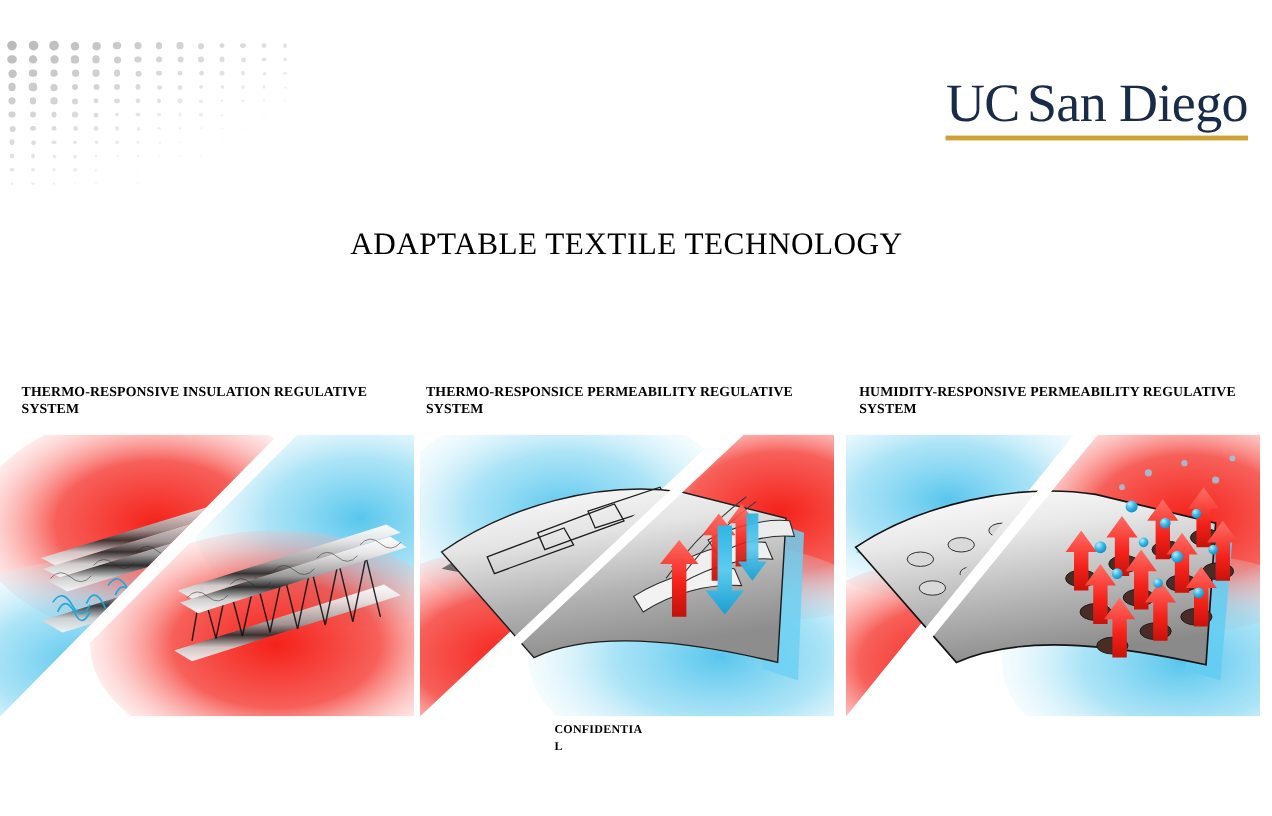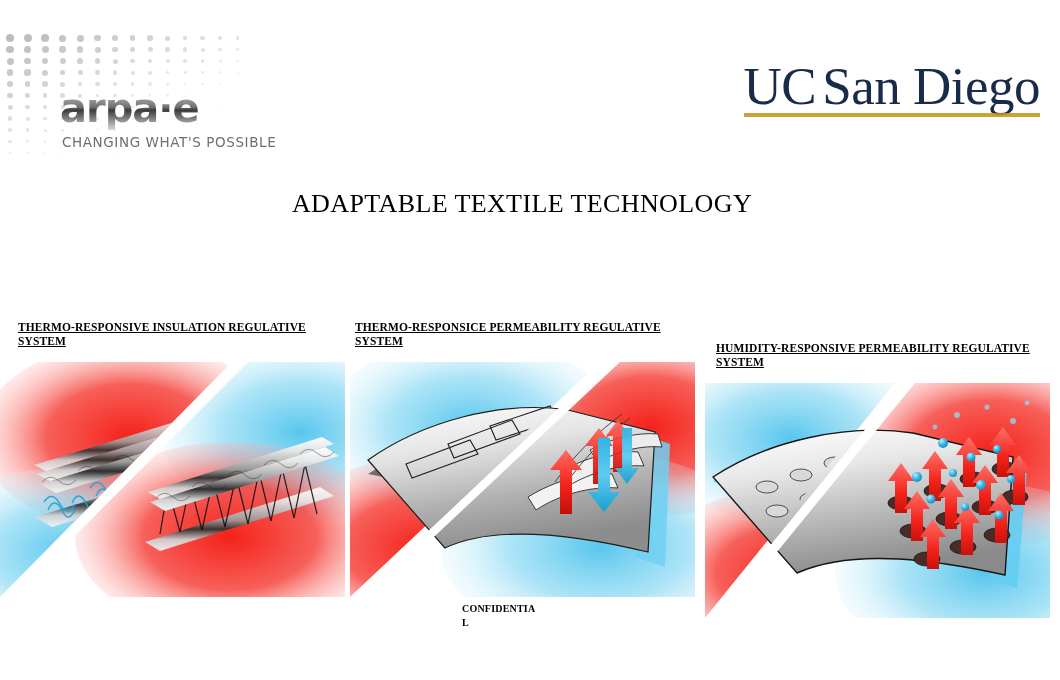--- a/index.html
+++ b/index.html
@@ -66,21 +66,21 @@
   }
 
   
   #ucsd-logo {
     position: absolute;
     right: 20px; top: 60px;
     text-align: center;
   }
   #ucsd-wordmark {
     font-family: "Liberation Serif", serif;
-    font-size: 53px;
+    font-size: 45px;
     color: #182B49;
     letter-spacing: -0.5px;
     line-height: 52px;
     white-space: nowrap;
   }
   #ucsd-wordmark .sd { margin-left: 6px; }
   #ucsd-rule {
     height: 4px;
     background: #C69214;
     opacity: 0.85;
@@ -106,42 +106,41 @@
     line-height: 32px;
     margin-top: 6px;
     margin-left: -16px;
     letter-spacing: 0.4px;
   }
 
   
   .panel {
     position: absolute;
     top: 320px;
-    text-decoration: underline;
   }
   .panel-caption {
     font-family: "Liberation Serif", serif;
     font-weight: bold;
     font-size: 11.5px;
     line-height: 14px;
     letter-spacing: 0.1px;
     width: 320px;
     text-transform: uppercase;
   }
   .panel-figure {
     position: absolute;
     top: 42px;
     left: 0;
     width: 346px;
     height: 235px;
     overflow: hidden;
   }
   #panel-1 { left: 18px; }
   #panel-2 { left: 355px; }
-  #panel-3 { left: 716px; margin-top: 21px; }
+  #panel-3 { left: 716px; }
   #panel-1 .panel-figure { left: -18px; width: 345px; }
   #panel-2 .panel-figure { left: -5px; width: 345px; }
   #panel-3 .panel-figure { left: -11px; width: 345px; }
 
   
   #confidential {
     position: absolute;
     left: 462px;
     top: 602px;
     width: 92px;
@@ -287,24 +286,20 @@
       <div class="dot" style="width: 1.4px; height: 1.4px; left: 125.9px; top: 106.9px; opacity: 0.06;"></div>
       <div class="dot" style="width: 2.788px; height: 2.788px; left: 2.706px; top: 117.706px; opacity: 0.1798;"></div>
       <div class="dot" style="width: 2.44385px; height: 2.44385px; left: 20.3781px; top: 117.878px; opacity: 0.154351;"></div>
       <div class="dot" style="width: 2.0997px; height: 2.0997px; left: 38.0501px; top: 118.05px; opacity: 0.128903;"></div>
       <div class="dot" style="width: 1.75556px; height: 1.75556px; left: 55.7222px; top: 118.222px; opacity: 0.103454;"></div>
       <div class="dot" style="width: 1.41141px; height: 1.41141px; left: 73.3943px; top: 118.394px; opacity: 0.0780055;"></div>
       <div class="dot" style="width: 1.4px; height: 1.4px; left: 90.9px; top: 118.4px; opacity: 0.06;"></div>
       <div class="dot" style="width: 1.4px; height: 1.4px; left: 108.4px; top: 118.4px; opacity: 0.06;"></div>
     </div>
 
-  <div id="arpae-logo">
-    <div id="arpae-wordmark">arpa·e</div>
-    <div id="arpae-tagline">CHANGING WHAT'S POSSIBLE</div>
-  </div>
 
   <div id="ucsd-logo">
     <div id="ucsd-wordmark"><span>UC</span><span class="sd">San Diego</span></div>
     <div id="ucsd-rule"></div>
   </div>
 
 </div>
 
 <div id="title-block">
   <div id="sub-title">ADAPTABLE TEXTILE TECHNOLOGY</div>

